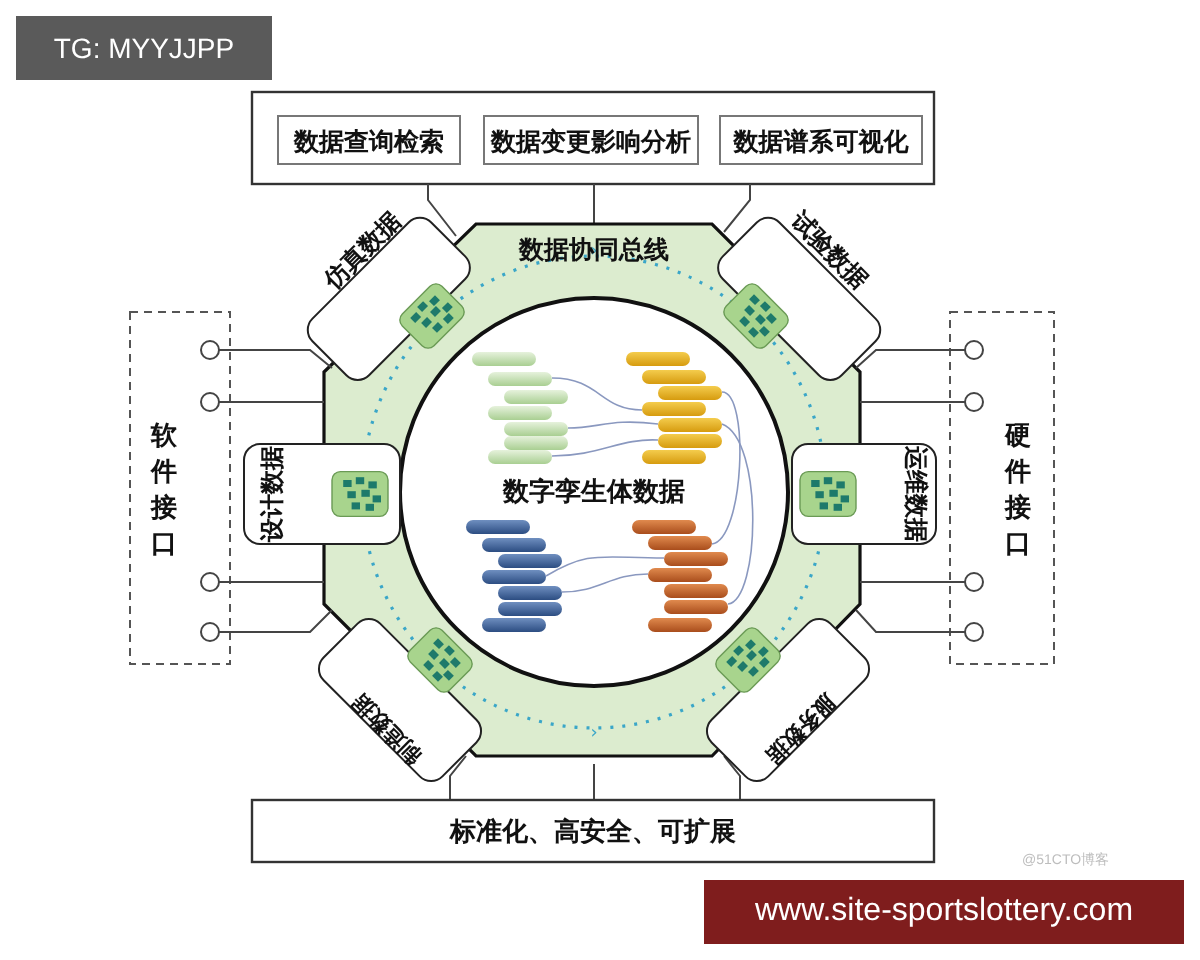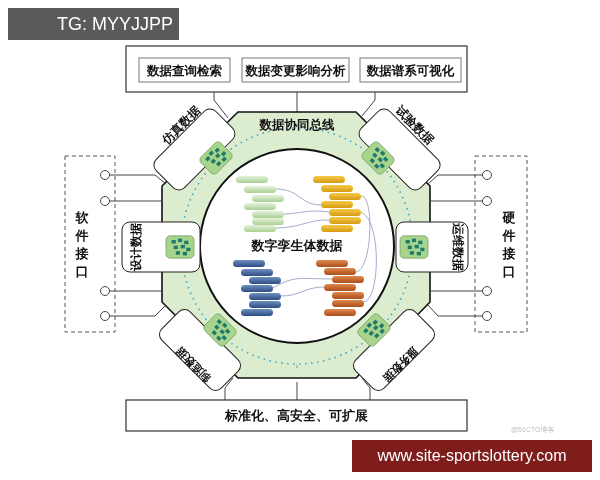--- a/index.html
+++ b/index.html
@@ -1,17 +1,17 @@
 <!DOCTYPE html>
 <html><head>
 <meta charset="utf-8">
 <style>
   html,body{margin:0;padding:0;}
   body{width:600px;height:480px;background:#ffffff;position:relative;overflow:hidden;font-family:"DejaVu Sans","Liberation Sans",sans-serif;}
-  .tg-badge{position:absolute;left:8px;top:8px;width:128px;height:32px;background:#5a5a5a;color:#fff;font-family:"Liberation Sans",sans-serif;font-size:18px;line-height:32px;text-align:center;padding-left:43px;}
+  .tg-badge{position:absolute;left:8px;top:8px;width:128px;height:32px;background:#5a5a5a;color:#fff;font-family:"Liberation Sans",sans-serif;font-size:14px;line-height:32px;text-align:center;}
   .url-badge{position:absolute;left:352px;top:440px;width:240px;height:32px;background:#7f1d1d;color:#fff;font-family:"Liberation Sans",sans-serif;font-size:16px;line-height:32px;text-align:center;}
   .watermark{position:absolute;left:511px;top:425px;font-size:7px;color:#bdbdbd;font-family:"Liberation Sans",sans-serif;}
   svg{position:absolute;left:0;top:0;}
   .lbl{font-family:"DejaVu Sans",sans-serif;font-weight:bold;fill:#111;}
 </style>
 </head>
 <body>
 
 <div class="tg-badge">TG: MYYJJPP</div>
 

